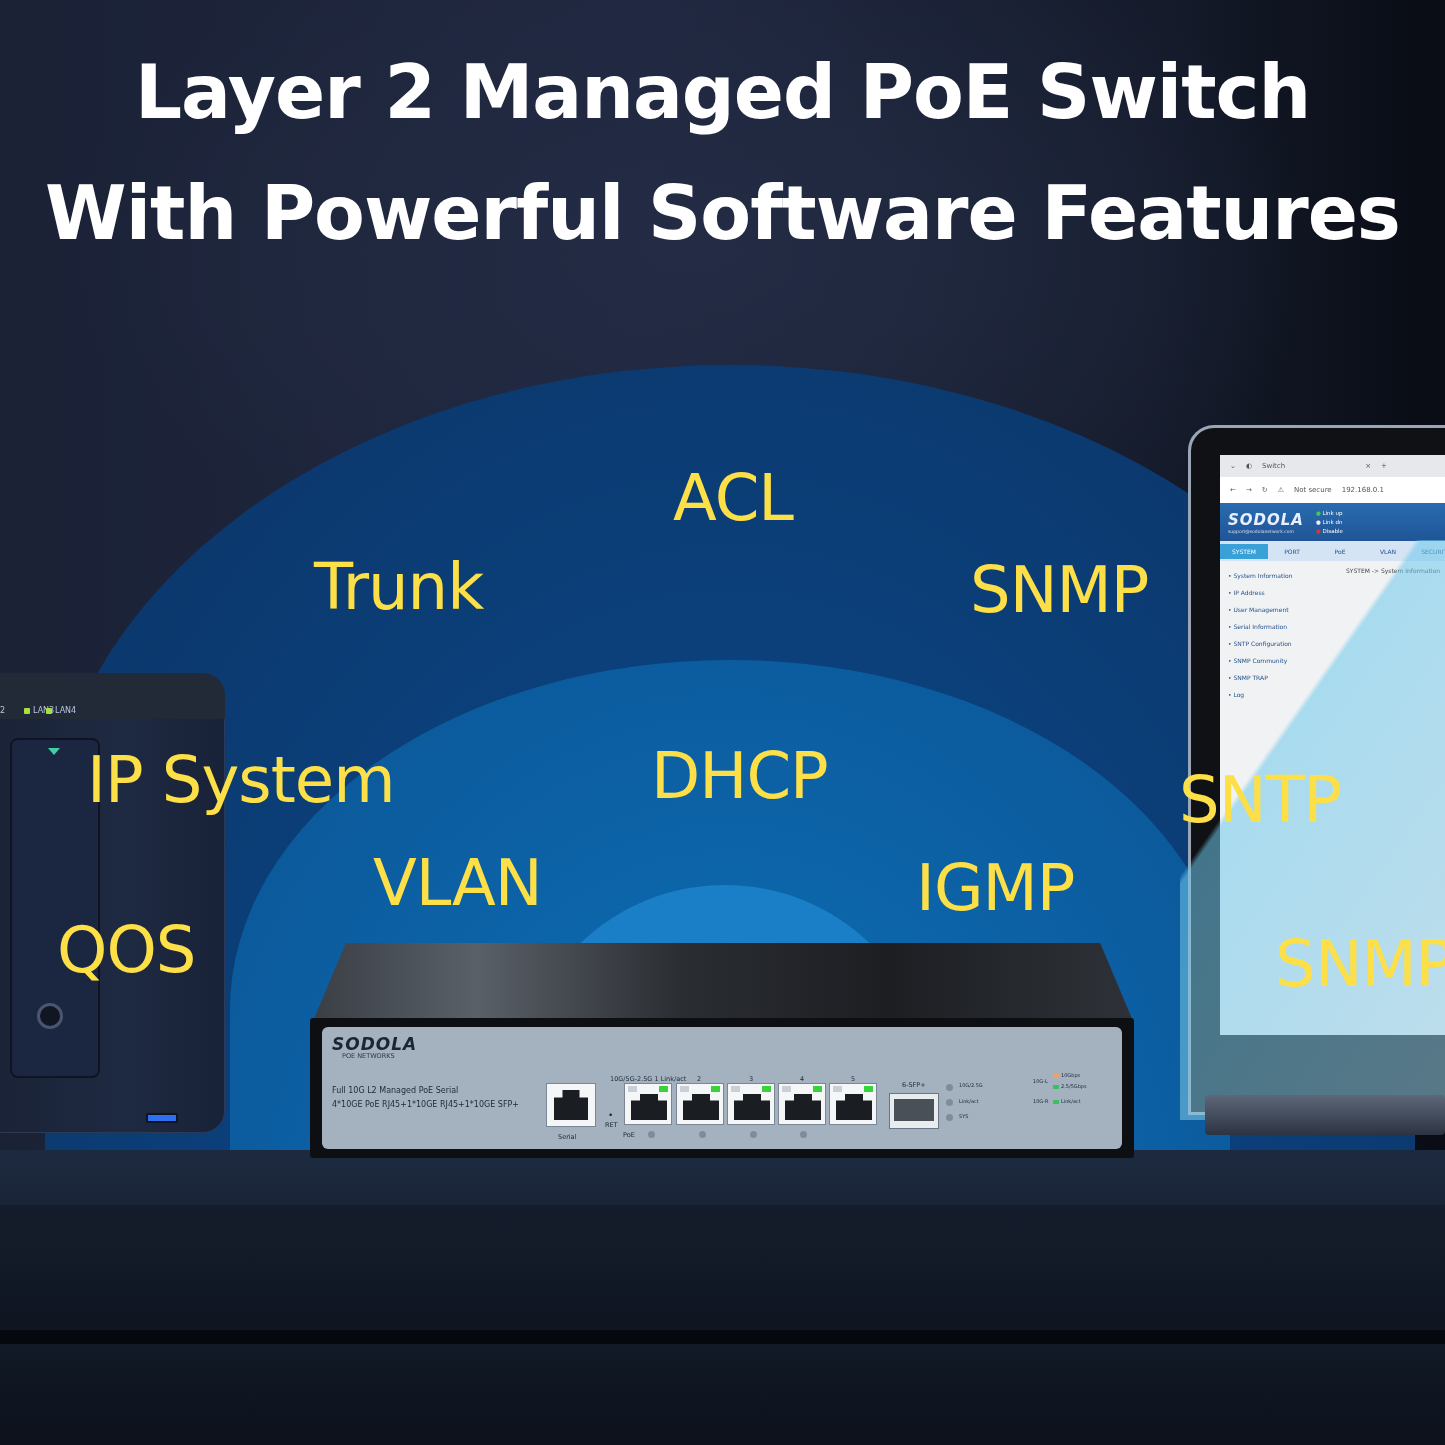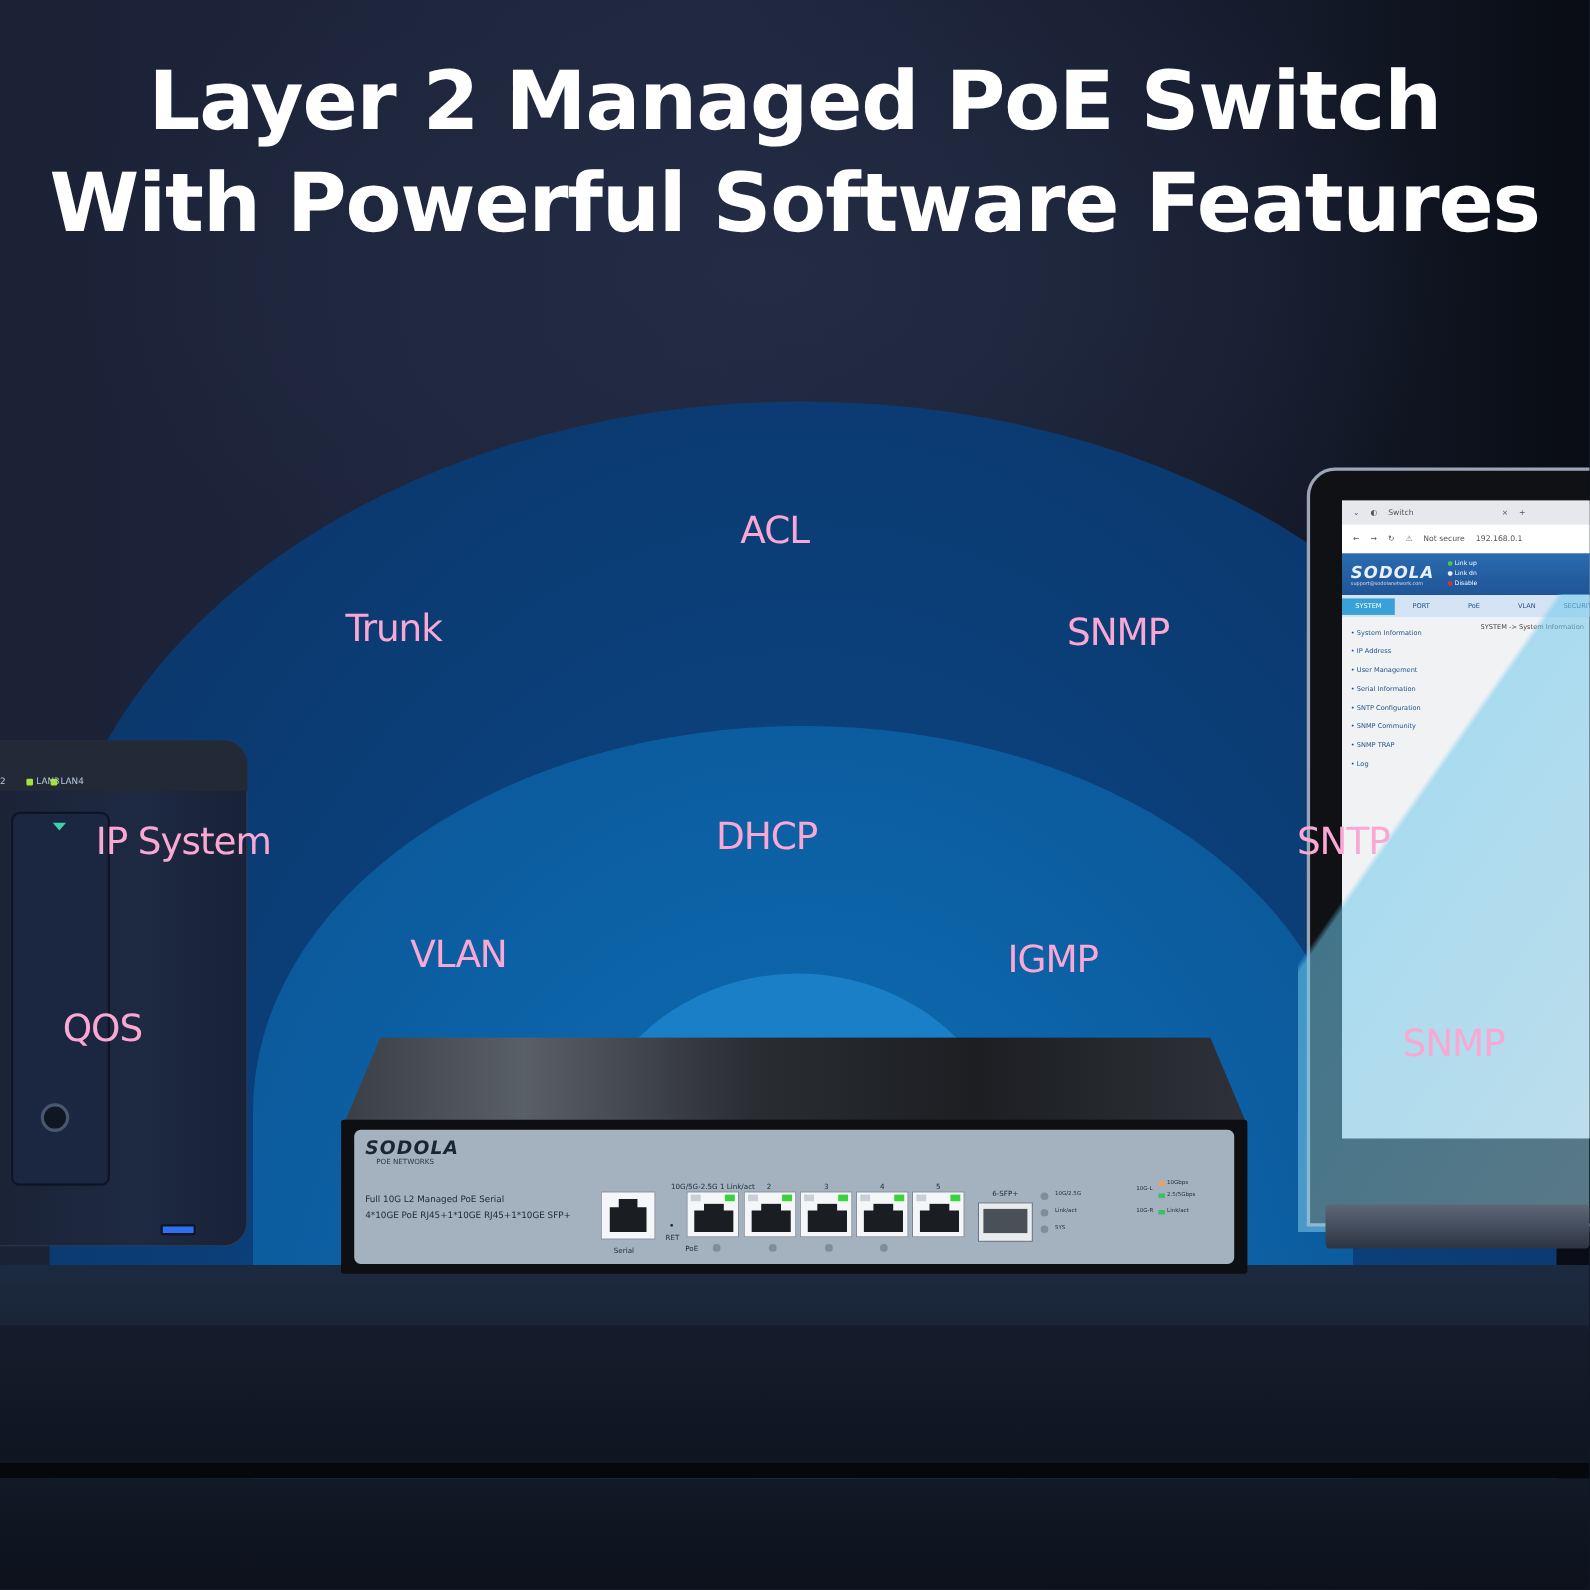--- a/index.html
+++ b/index.html
@@ -3,21 +3,21 @@
 <meta charset="utf-8">
 <style>
   *{box-sizing:border-box;margin:0;padding:0}
   html,body{width:1445px;height:1445px;overflow:hidden;background:#141b2b}
   body{position:relative;font-family:"DejaVu Sans","Liberation Sans",sans-serif;color:#fff}
   .bg{position:absolute;inset:0;background:
       radial-gradient(ellipse 900px 500px at 700px 250px, #232c44 0%, rgba(20,27,43,0) 70%),
       linear-gradient(90deg,#1b2236 0%,#1f2740 45%,#151b2b 80%,#090c14 100%);}
   .headline{position:absolute;left:0;width:1445px;text-align:center;font-weight:bold;letter-spacing:-1px;font-size:74px;line-height:1}
   .h1{top:55px}
-  .h2{top:148px}
+  .h2{top:176px}
 
   
   .arc{position:absolute;border-radius:50% 50% 0 0;}
   .arc-outer{left:45px;top:365px;width:1370px;height:1000px;
      background:radial-gradient(ellipse at 50% 100%, #0a4a8a 0%, #0b4380 40%, #0b3b72 70%, #0b3466 100%);}
   .arc-mid{left:230px;top:660px;width:1000px;height:700px;
      background:radial-gradient(ellipse at 50% 90%, #1072b8 0%, #0d66ab 40%, #0b5a9c 80%);}
   .arc-inner{left:520px;top:885px;width:410px;height:400px;
      background:#1a7fc6;}
 
@@ -50,21 +50,21 @@
   .scr-nav span{flex:1;text-align:center}
   .scr-nav span.active{background:#3aa0d8;color:#fff;padding:4px 0}
   .scr-body{display:flex;font-size:6px;color:#1f4f8a}
   .scr-menu{width:120px;padding:6px 0 0 8px;line-height:17px}
   .scr-main{padding:6px;color:#444}
   .glass{position:absolute;left:1180px;top:540px;width:265px;height:580px;
      background:linear-gradient(125deg, rgba(0,0,0,0) 35%, rgba(110,200,235,0.55) 36%, rgba(150,205,228,0.55) 100%);pointer-events:none}
   .laptop-base{position:absolute;left:1205px;top:1095px;width:240px;height:40px;background:linear-gradient(#5d6778,#2c3442);border-radius:4px}
 
   
-  .feat{position:absolute;font-size:34px;font-weight:normal;color:#f9a8d4;line-height:1;white-space:nowrap;font-family:"DejaVu Sans",sans-serif;letter-spacing:-1px}
+  .feat{position:absolute;font-size:64px;font-weight:normal;color:#fde047;line-height:1;white-space:nowrap;font-family:"DejaVu Sans",sans-serif;letter-spacing:-1px}
 
   
   .sw-top{position:absolute;left:313px;top:943px;width:820px;height:78px;
      background:linear-gradient(90deg,#3a3f46 0%,#5a6068 20%,#2a2d32 45%,#1c1e22 70%,#2e3238 100%);
      clip-path:polygon(4% 0,96% 0,100% 100%,0 100%)}
   .sw-front{position:absolute;left:310px;top:1018px;width:824px;height:140px;background:#0d0f12;border-radius:3px}
   .sw-panel{position:absolute;left:322px;top:1027px;width:800px;height:122px;background:#a4b2c0;border-radius:6px}
   .sw-logo{position:absolute;left:332px;top:1034px;font-weight:bold;font-style:italic;font-size:17px;color:#1b2533;letter-spacing:1px}
   .sw-sub{position:absolute;left:342px;top:1052px;font-size:6.5px;color:#2c3846}
   .sw-desc{position:absolute;left:332px;font-size:8px;color:#1e2835}
@@ -166,21 +166,21 @@
   </div>
 </div>
 <div class="glass"></div>
 <div class="laptop-base"></div>
 
 <div class="feat" style="left:673px;top:466px">ACL</div>
 <div class="feat" style="left:314px;top:555px">Trunk</div>
 <div class="feat" style="left:970px;top:558px">SNMP</div>
 <div class="feat" style="left:87px;top:748px">IP System</div>
 <div class="feat" style="left:651px;top:744px">DHCP</div>
-<div class="feat" style="left:1179px;top:748px">SNTP</div>
+<div class="feat" style="left:1179px;top:768px">SNTP</div>
 <div class="feat" style="left:373px;top:851px">VLAN</div>
 <div class="feat" style="left:916px;top:856px">IGMP</div>
 <div class="feat" style="left:57px;top:918px">QOS</div>
 <div class="feat" style="left:1275px;top:932px">SNMP</div>
 
 <div class="sw-top"></div>
 <div class="sw-front"></div>
 <div class="sw-panel"></div>
 <div class="sw-logo">SODOLA</div>
 <div class="sw-sub">POE NETWORKS</div>

